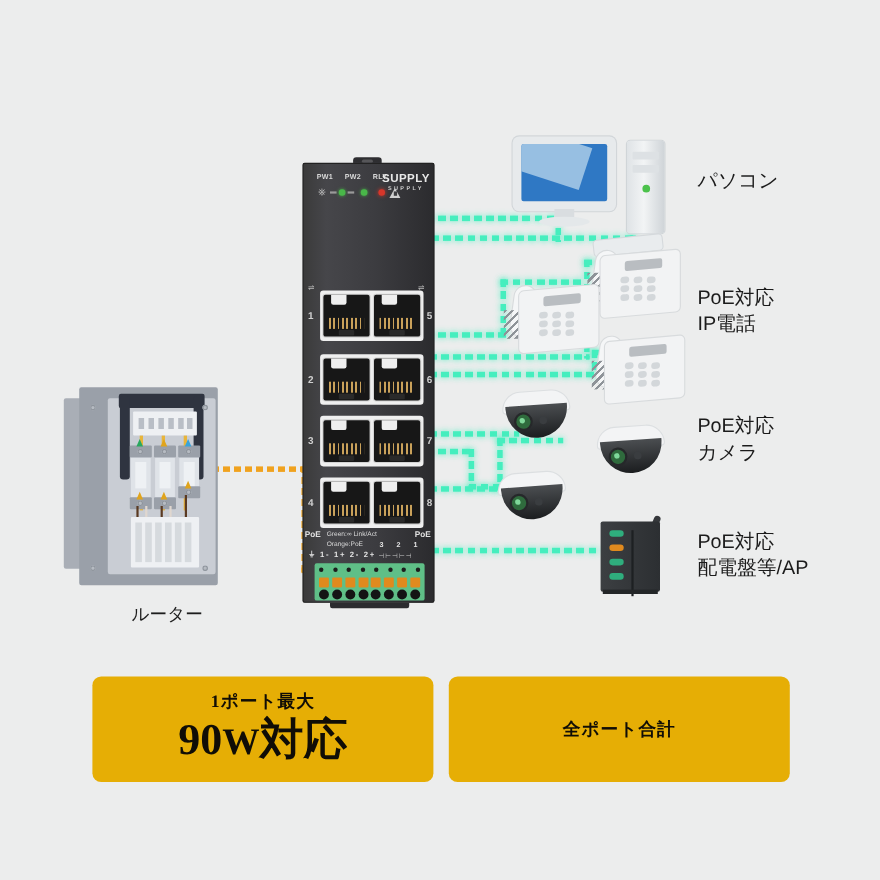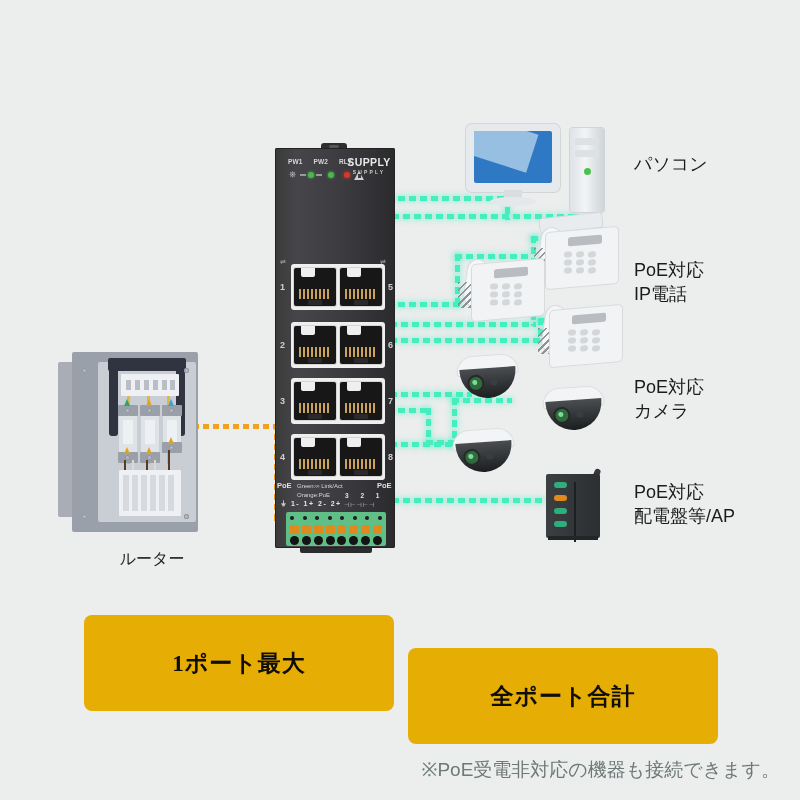--- a/index.html
+++ b/index.html
@@ -215,21 +215,21 @@
 
   
   .rlabel{position:absolute;font-size:18px;color:#1b1b1b;line-height:24px;}
 
   
   .badge{
     position:absolute;width:310px;height:96px;background:#e6ae05;border-radius:8px;
     display:flex;flex-direction:column;align-items:center;justify-content:center;
     font-family:"Liberation Serif", serif;color:#100d06;
   }
-  .badge .b1{font-size:23px;font-weight:700;letter-spacing:1px;}
+  .badge .b1{font-size:16px;font-weight:700;letter-spacing:1px;}
   .badge .b2{font-size:40px;font-weight:700;letter-spacing:0px;line-height:46px;}
   .badge .b2 em{font-style:normal;font-size:34px;}
 
   .note{
     position:absolute;left:0;top:756px;width:780px;text-align:right;
     font-size:19px;color:#6e7a78;
   }
 </style>
 </head>
 <body>
@@ -594,20 +594,22 @@
     <div>PoE対応</div>
     <div>カメラ</div>
   </div>
   <div class="rlabel" style="left:634px;top:480px;">
     <div>PoE対応</div>
     <div>配電盤等/AP</div>
   </div>
 
   <div class="badge" style="left:84px;top:615px;">
     <div class="b1">1ポート最大</div>
-  </div>
-  <div class="badge" style="left:408px;top:615px;margin-top:33px;">
+    <div class="b2">
+      <span>90</span><em>W</em><span>対応</span>
+    </div>
+  </div>
+  <div class="badge" style="left:408px;top:615px;">
     <div class="b1">全ポート合計</div>
   </div>
 
-  <div class="note">※PoE受電非対応の機器も接続できます。</div>
 
 </div>
 
 </body></html>

